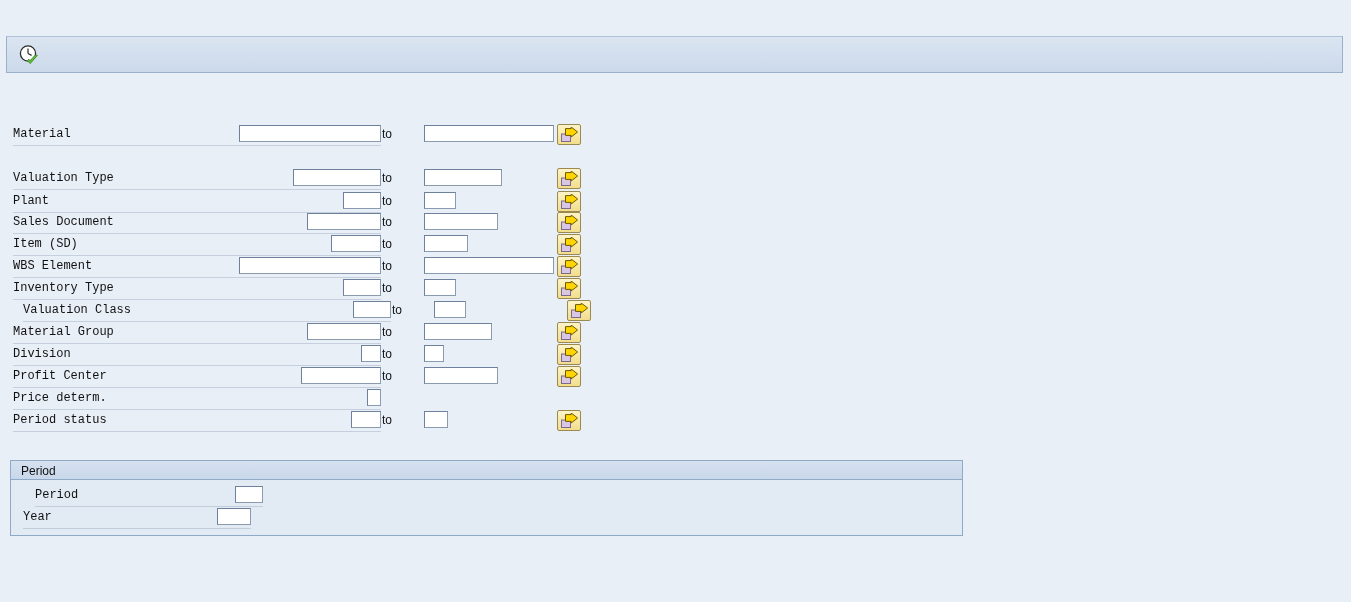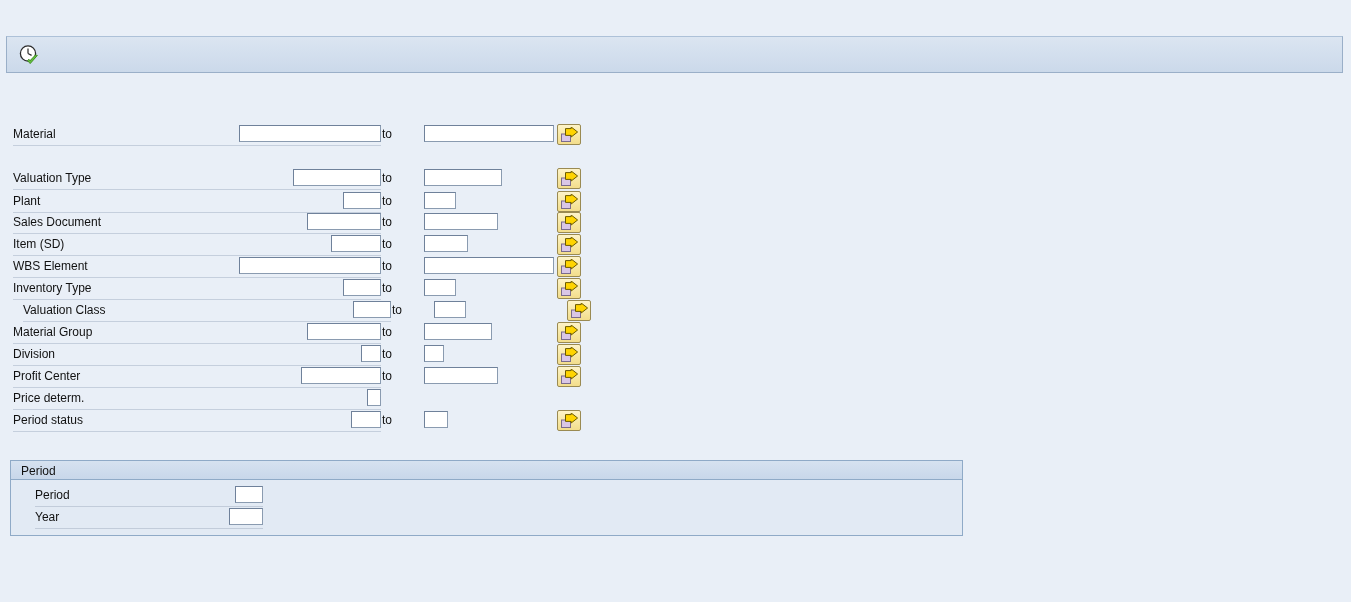--- a/index.html
+++ b/index.html
@@ -98,20 +98,21 @@
     height: 22px;
     left: 0;
   }
   .row .label {
     position: absolute;
     left: 13px;
     top: 3px;
     font-size: 12px;
     color: #111;
     white-space: nowrap;
+    font-family: Liberation Mono, monospace;
   }
   .row .underline {
     position: absolute;
     left: 13px;
     bottom: 0;
     height: 1px;
     background: #c5cfdd;
   }
   .row .to {
     position: absolute;
@@ -359,21 +360,21 @@
     <div class="groupbox" id="period-group" style="left: 10px; top: 386px; width: 953px; height: 76px;">
       <div class="groupbox-title">
         <span>Period</span>
       </div>
       <div id="period-rows">
           <div class="row" style="top: 24px; left: 14px; width: 300px;">
             <div class="label" style="left: 10px;">Period</div>
             <div class="underline" style="left: 10px; width: 228px; background: rgb(194, 204, 218);"></div>
             <input class="f" type="text" style="width: 28px; left: 210px;">
           </div>
-          <div class="row" style="top: 46px; left: 14px; width: 300px;">
+          <div class="row" style="top: 46px; left: 2px; width: 300px;">
             <div class="label" style="left: 10px;">Year</div>
             <div class="underline" style="left: 10px; width: 228px; background: rgb(194, 204, 218);"></div>
             <input class="f" type="text" style="width: 34px; left: 204px;">
           </div>
         </div>
     </div>
   </div>
 </div>
 
 </body></html>

